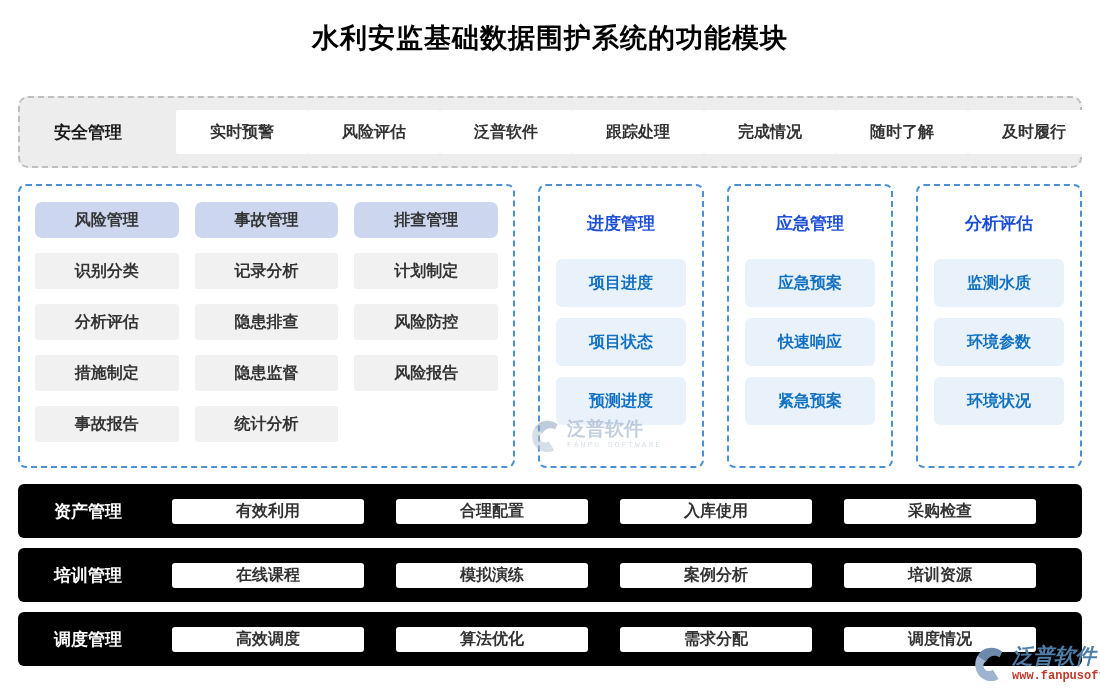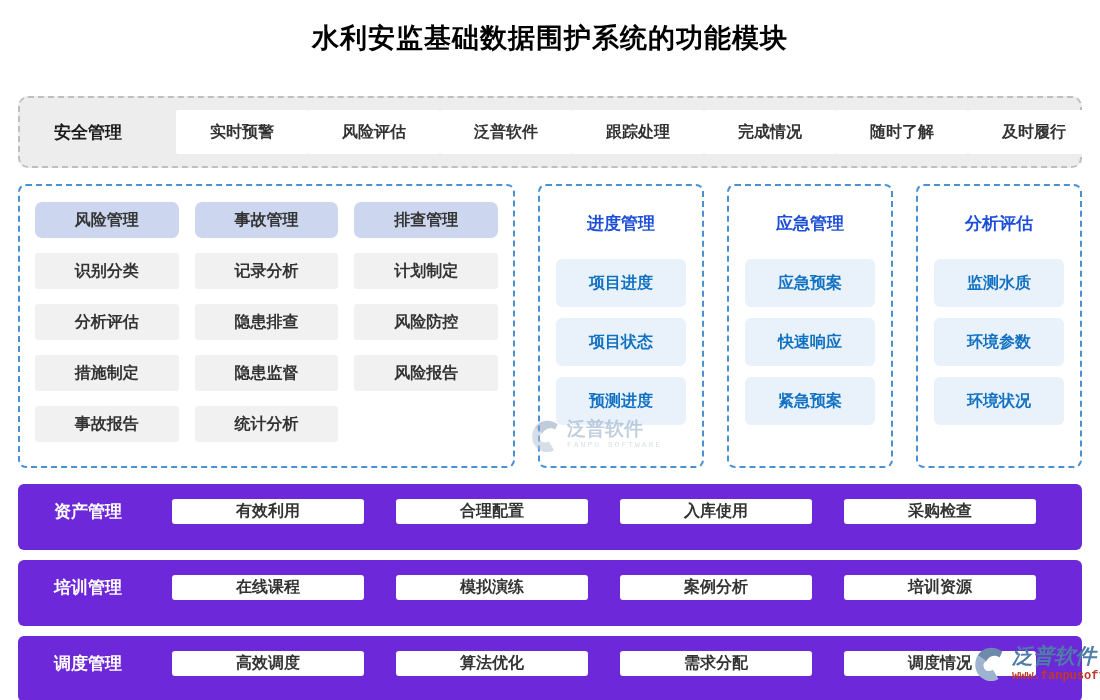--- a/index.html
+++ b/index.html
@@ -41,22 +41,22 @@
   .panel-list{flex:1;padding:20px 16px 0;display:flex;flex-direction:column;}
   .panel-title{text-align:center;font-size:17px;font-weight:bold;color:#1d4ed8;margin:6px 0 24px;}
   .panel-item{
     height:48px;margin-bottom:11px;border-radius:6px;
     background:#e9f2fa;color:#1271c2;font-weight:bold;font-size:16px;
     display:flex;align-items:center;justify-content:center;
   }
   
   .bars{margin:16px 18px 0;}
   .bar{
-    height:54px;background:#6d28d9;border-radius:6px;margin-bottom:10px;
-    display:flex;align-items:center;padding:0 46px 12px 36px;
+    height:54px;background:#000000;border-radius:6px;margin-bottom:10px;
+    display:flex;align-items:center;padding:0 46px 0 36px;
   }
   .bar-label{width:118px;flex-shrink:0;font-size:17px;font-weight:bold;color:#fff;}
   .bar-items{flex:1;display:flex;gap:32px;}
   .bar-item{
     flex:1;height:25px;background:#fff;border-radius:3px;
     display:flex;align-items:center;justify-content:center;
     font-size:16px;font-weight:bold;color:#333;
   }
   
   .wm{position:absolute;display:flex;z-index:5;pointer-events:none;font-family:Liberation Mono, monospace;}

